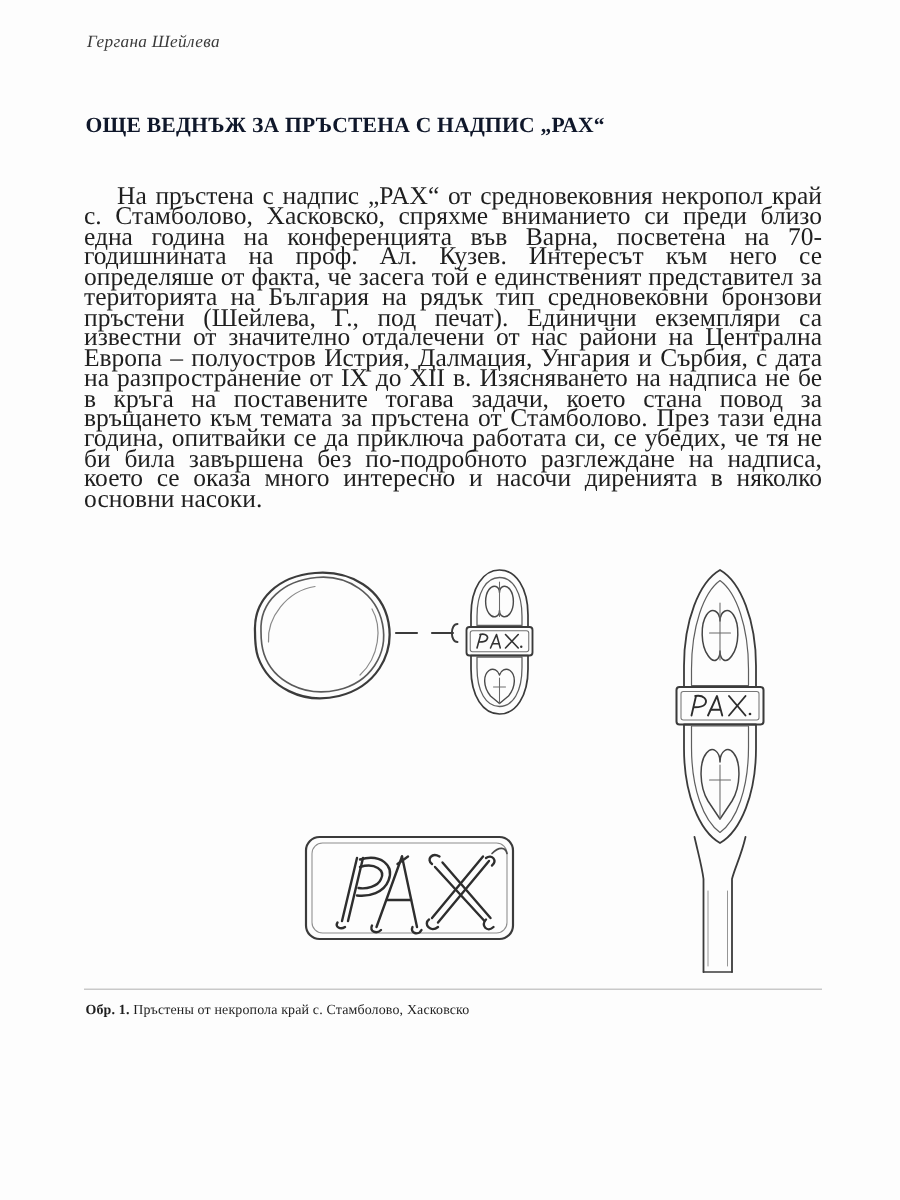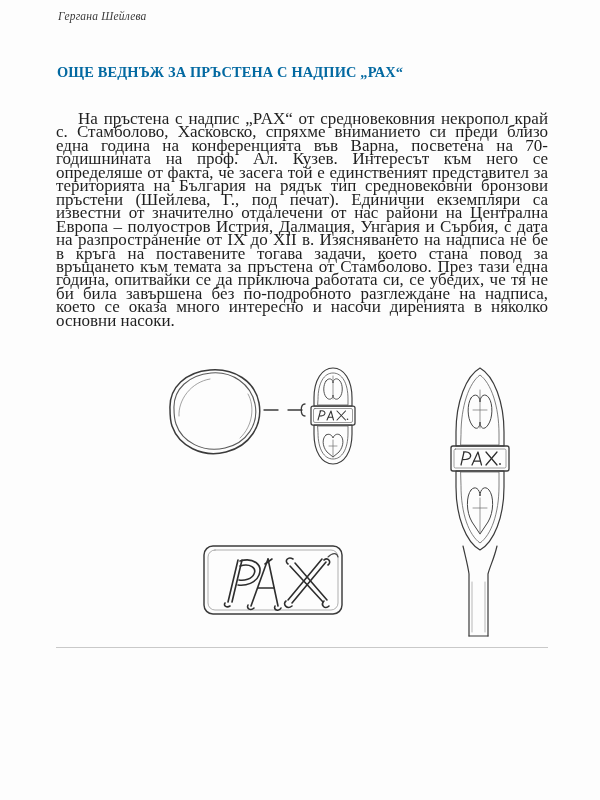--- a/index.html
+++ b/index.html
@@ -22,21 +22,21 @@
     position: absolute;
     left: 0; top: 0;
     width: 600px;
     height: 800px;
     background: #fdfdfd;
     box-sizing: border-box;
   }
   .page-inner {
     position: absolute;
     left: 52px;
-    top: 4px;
+    top: 16px;
     width: 500px;
     height: 680px;
   }
 
   
   .running-head {
     position: absolute;
     left: 6px;
     top: 6px;
     font-style: italic;
@@ -45,21 +45,21 @@
     color: #3a3a3a;
   }
 
   
   .article-title {
     position: absolute;
     left: 5px;
     top: 50px;
     font-size: 14.4px;
     letter-spacing: .15px;
-    color: #0369a1;
+    color: #0f172a;
     white-space: nowrap;
   }
 
   
   .body-copy {
     position: absolute;
     left: 4px;
     top: 108px;
     width: 492px;
     font-size: 17px;
@@ -285,16 +285,20 @@
             <path d="M420 228 L420 278" stroke-width="0.6" stroke="#8a8a8a"></path>
             <path d="M433 228 L433 278" stroke-width="0.6" stroke="#8a8a8a"></path>
           </g>
 
         </g>
       </svg>
     </div>
 
     <div class="caption-rule"></div>
 
+    <div class="figure-caption">
+      <span class="cap-label">Обр. 1.</span>
+      <span>Пръстены от некропола край с. Стамболово, Хасковско</span>
+    </div>
 
 
   </div>
 </div>
 
 </body></html>

